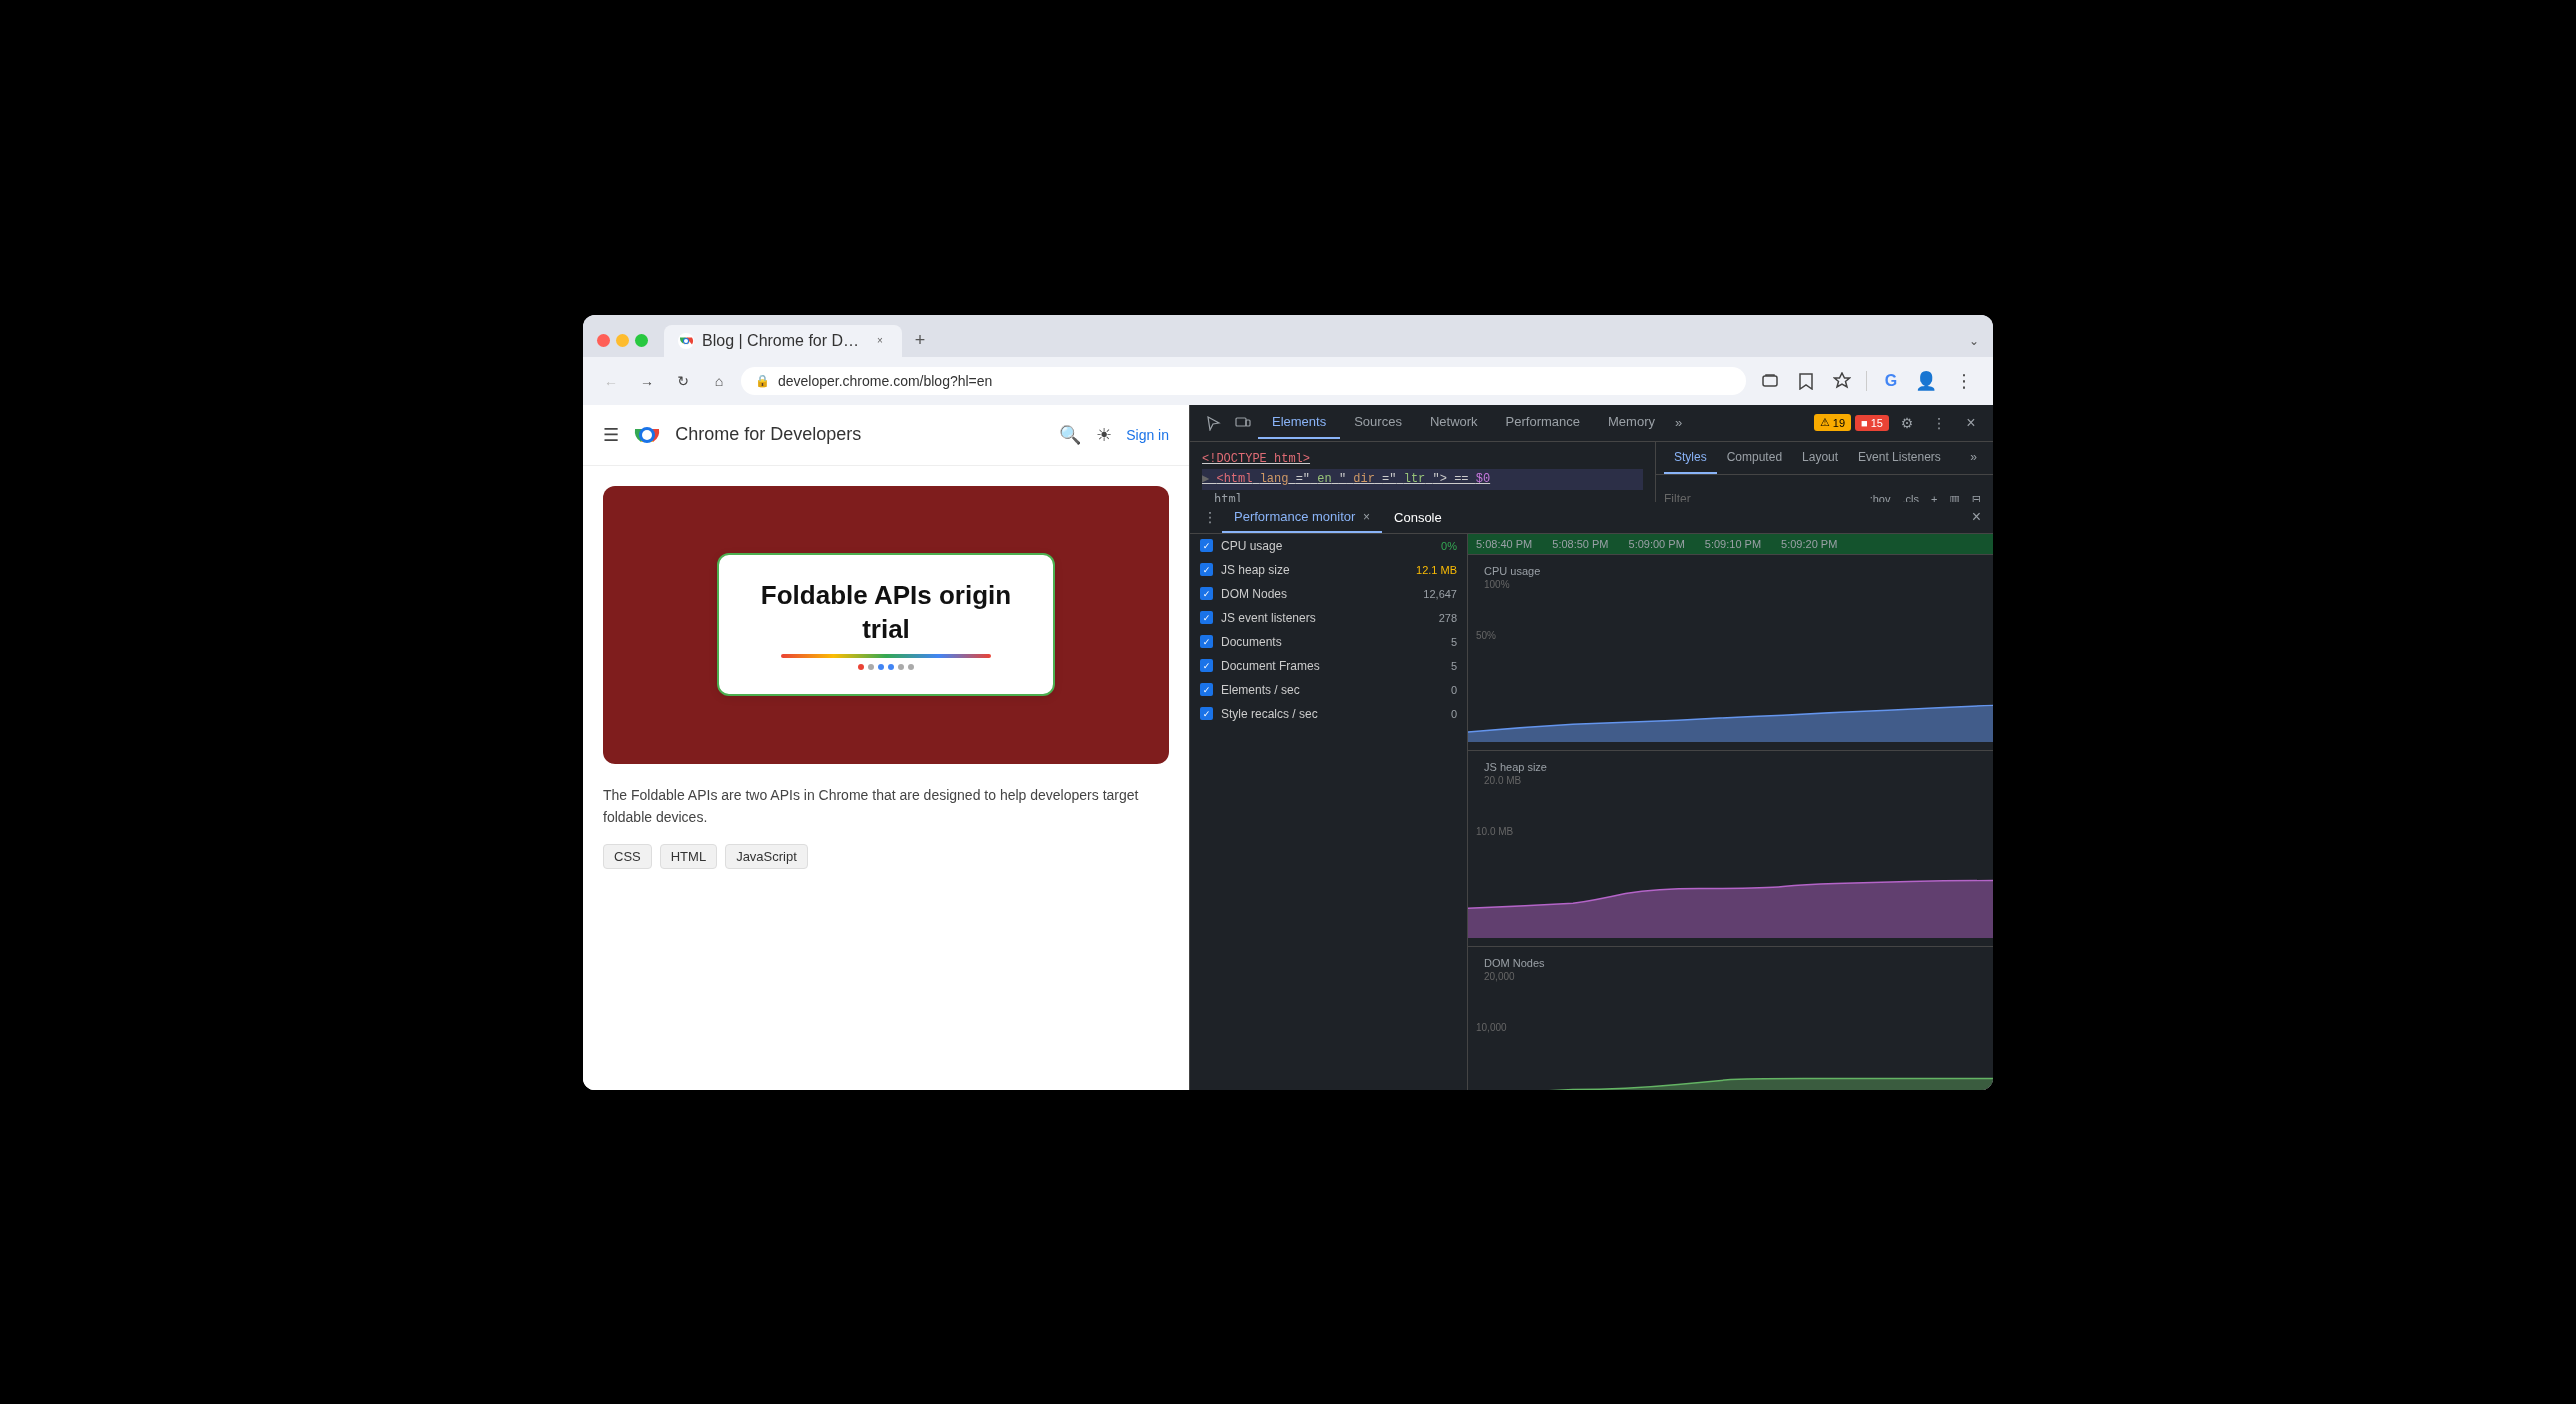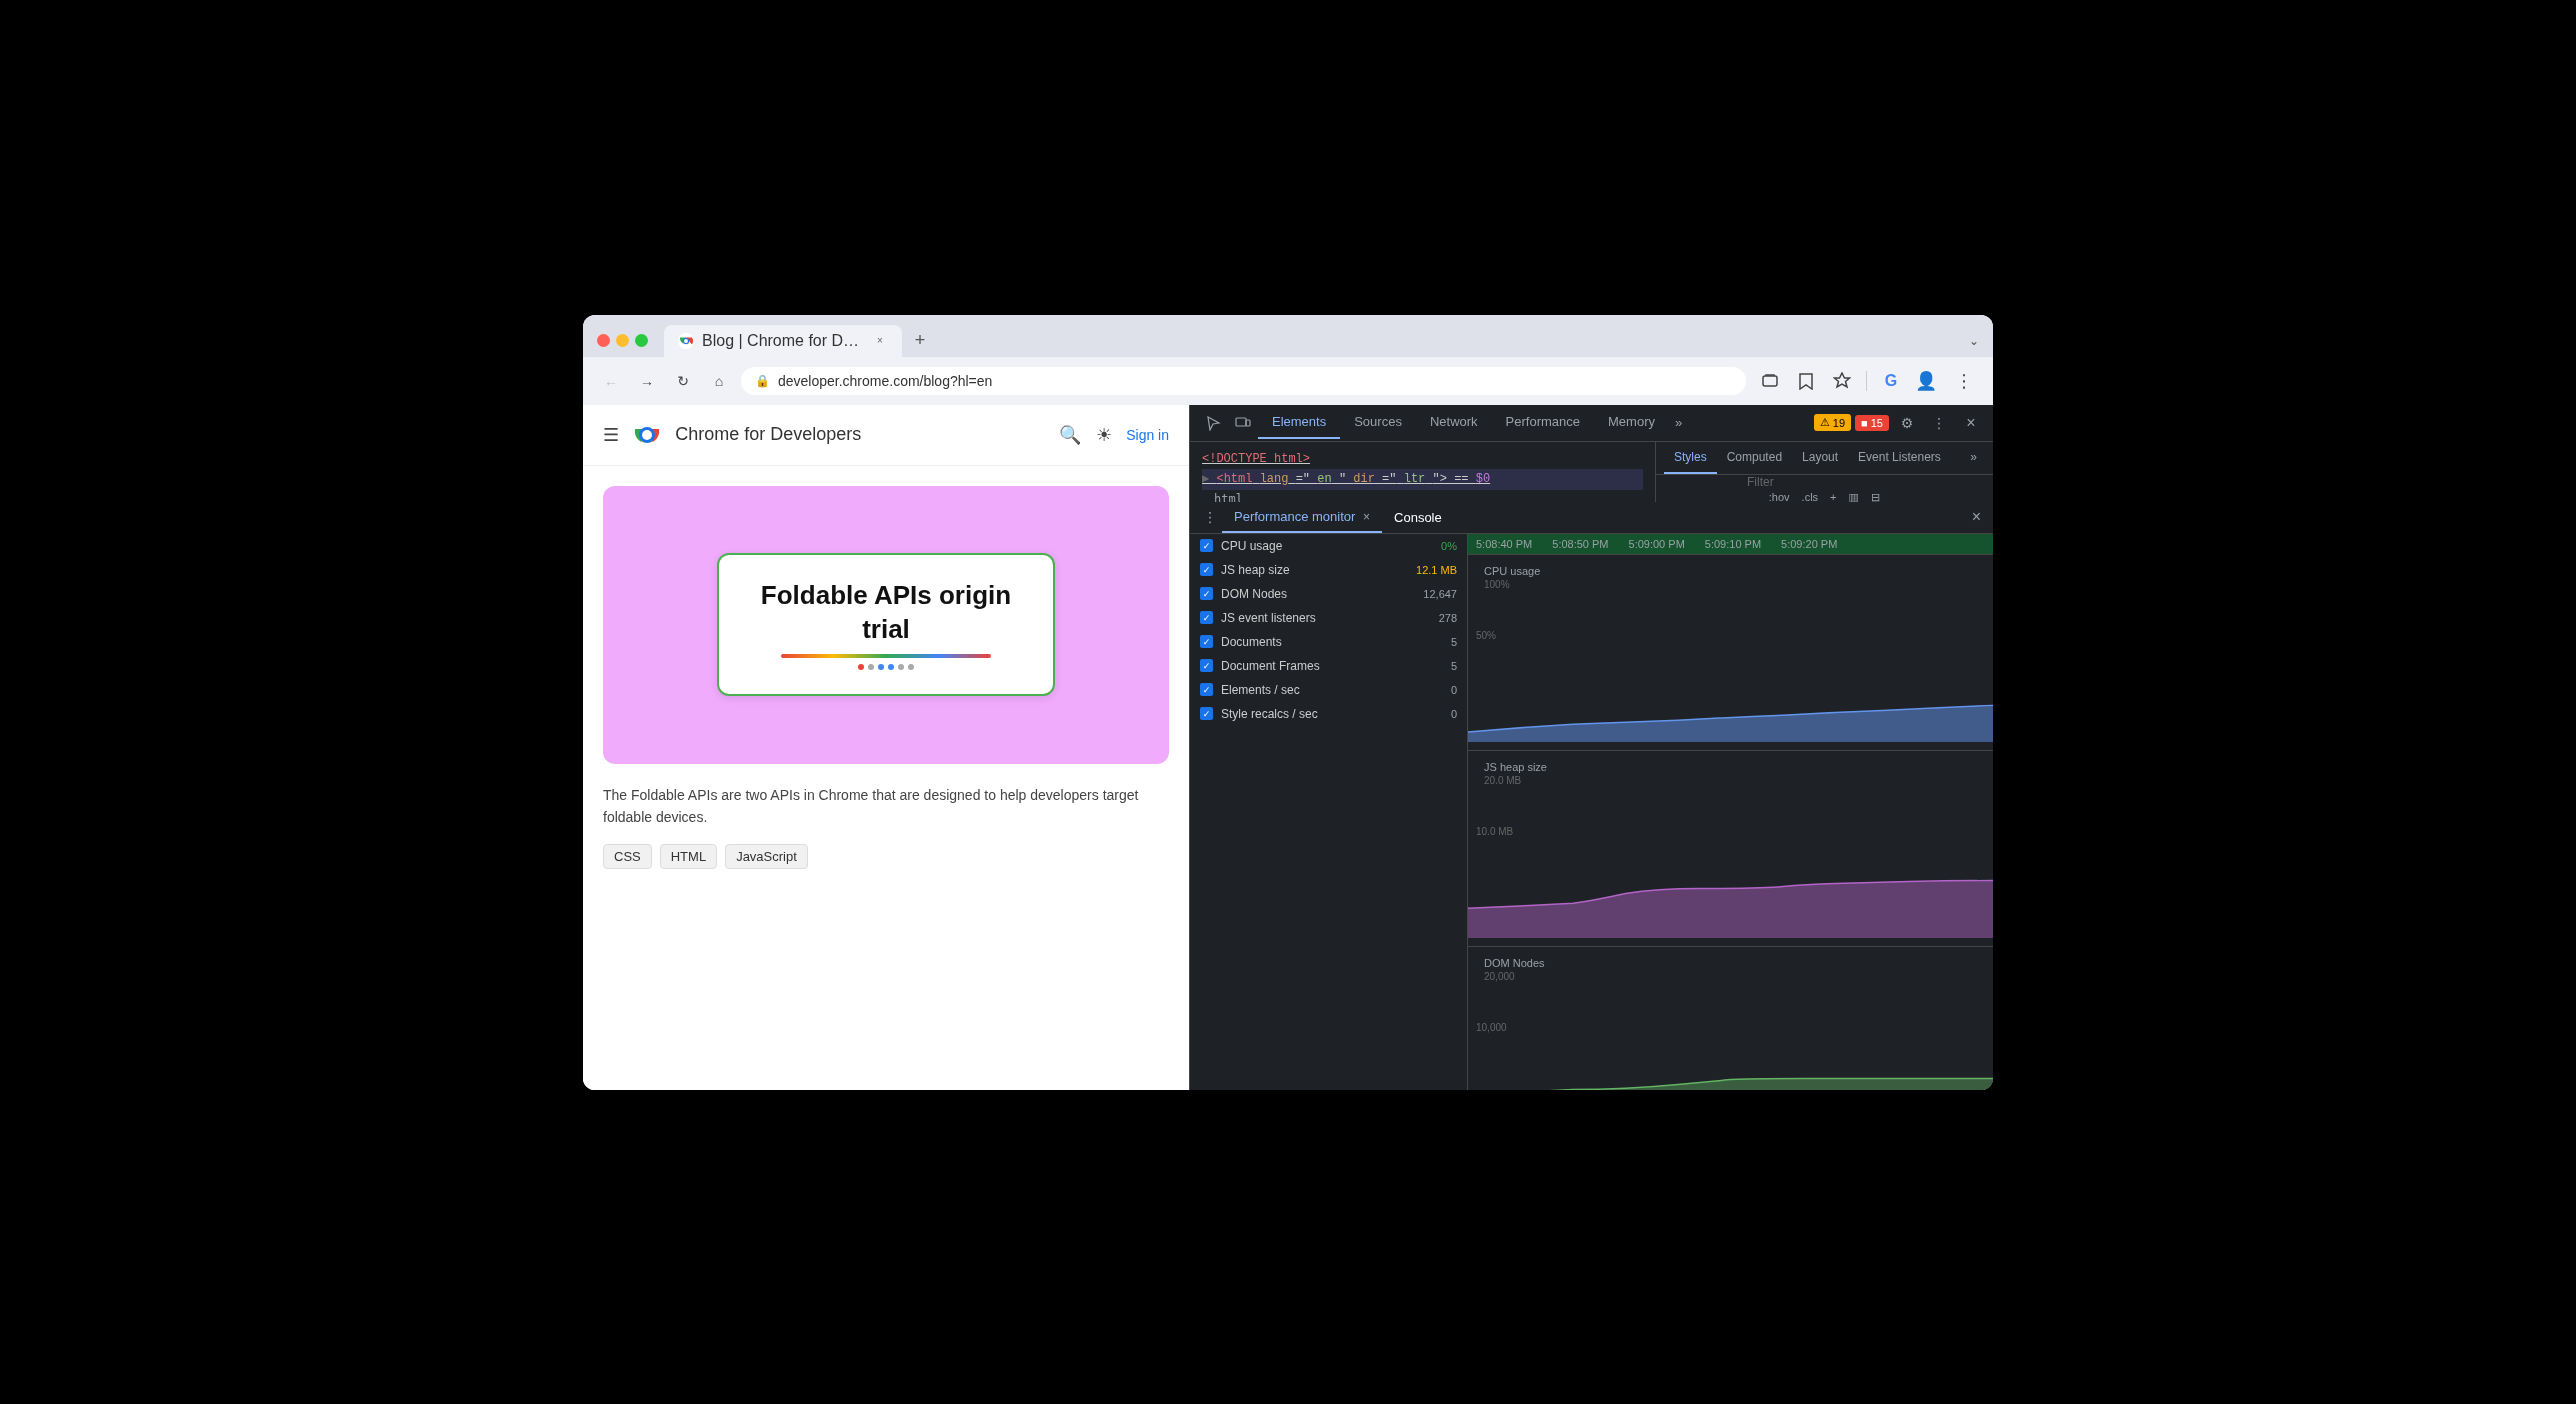--- a/index.html
+++ b/index.html
@@ -162,21 +162,21 @@
       font-weight: 500;
       cursor: pointer;
     }
     
     .blog-content {
       padding: 20px;
       overflow-y: auto;
       flex: 1;
     }
     .blog-card {
-      background: #f0abfc;
+      background: #7f1d1d;
       border-radius: 12px;
       height: 278px;
       margin-bottom: 20px;
       position: relative;
       overflow: hidden;
       display: flex;
       align-items: center;
       justify-content: center;
     }
     .blog-card-inner {
@@ -351,23 +351,22 @@
     }
     .style-tab-more {
       margin-left: auto;
       padding: 8px;
       font-size: 12px;
       color: #9aa0a6;
     }
     .style-filter {
       display: flex;
       align-items: center;
-      padding: 0 8px;
+      padding: 16px 8px;
       border-bottom: 1px solid #454545;
-      flex-direction: column;
     }
     .style-filter input {
       background: transparent;
       border: none;
       outline: none;
       color: #ccc;
       font-size: 12px;
       flex: 1;
     }
     .style-filter input::placeholder { color: #666; }

